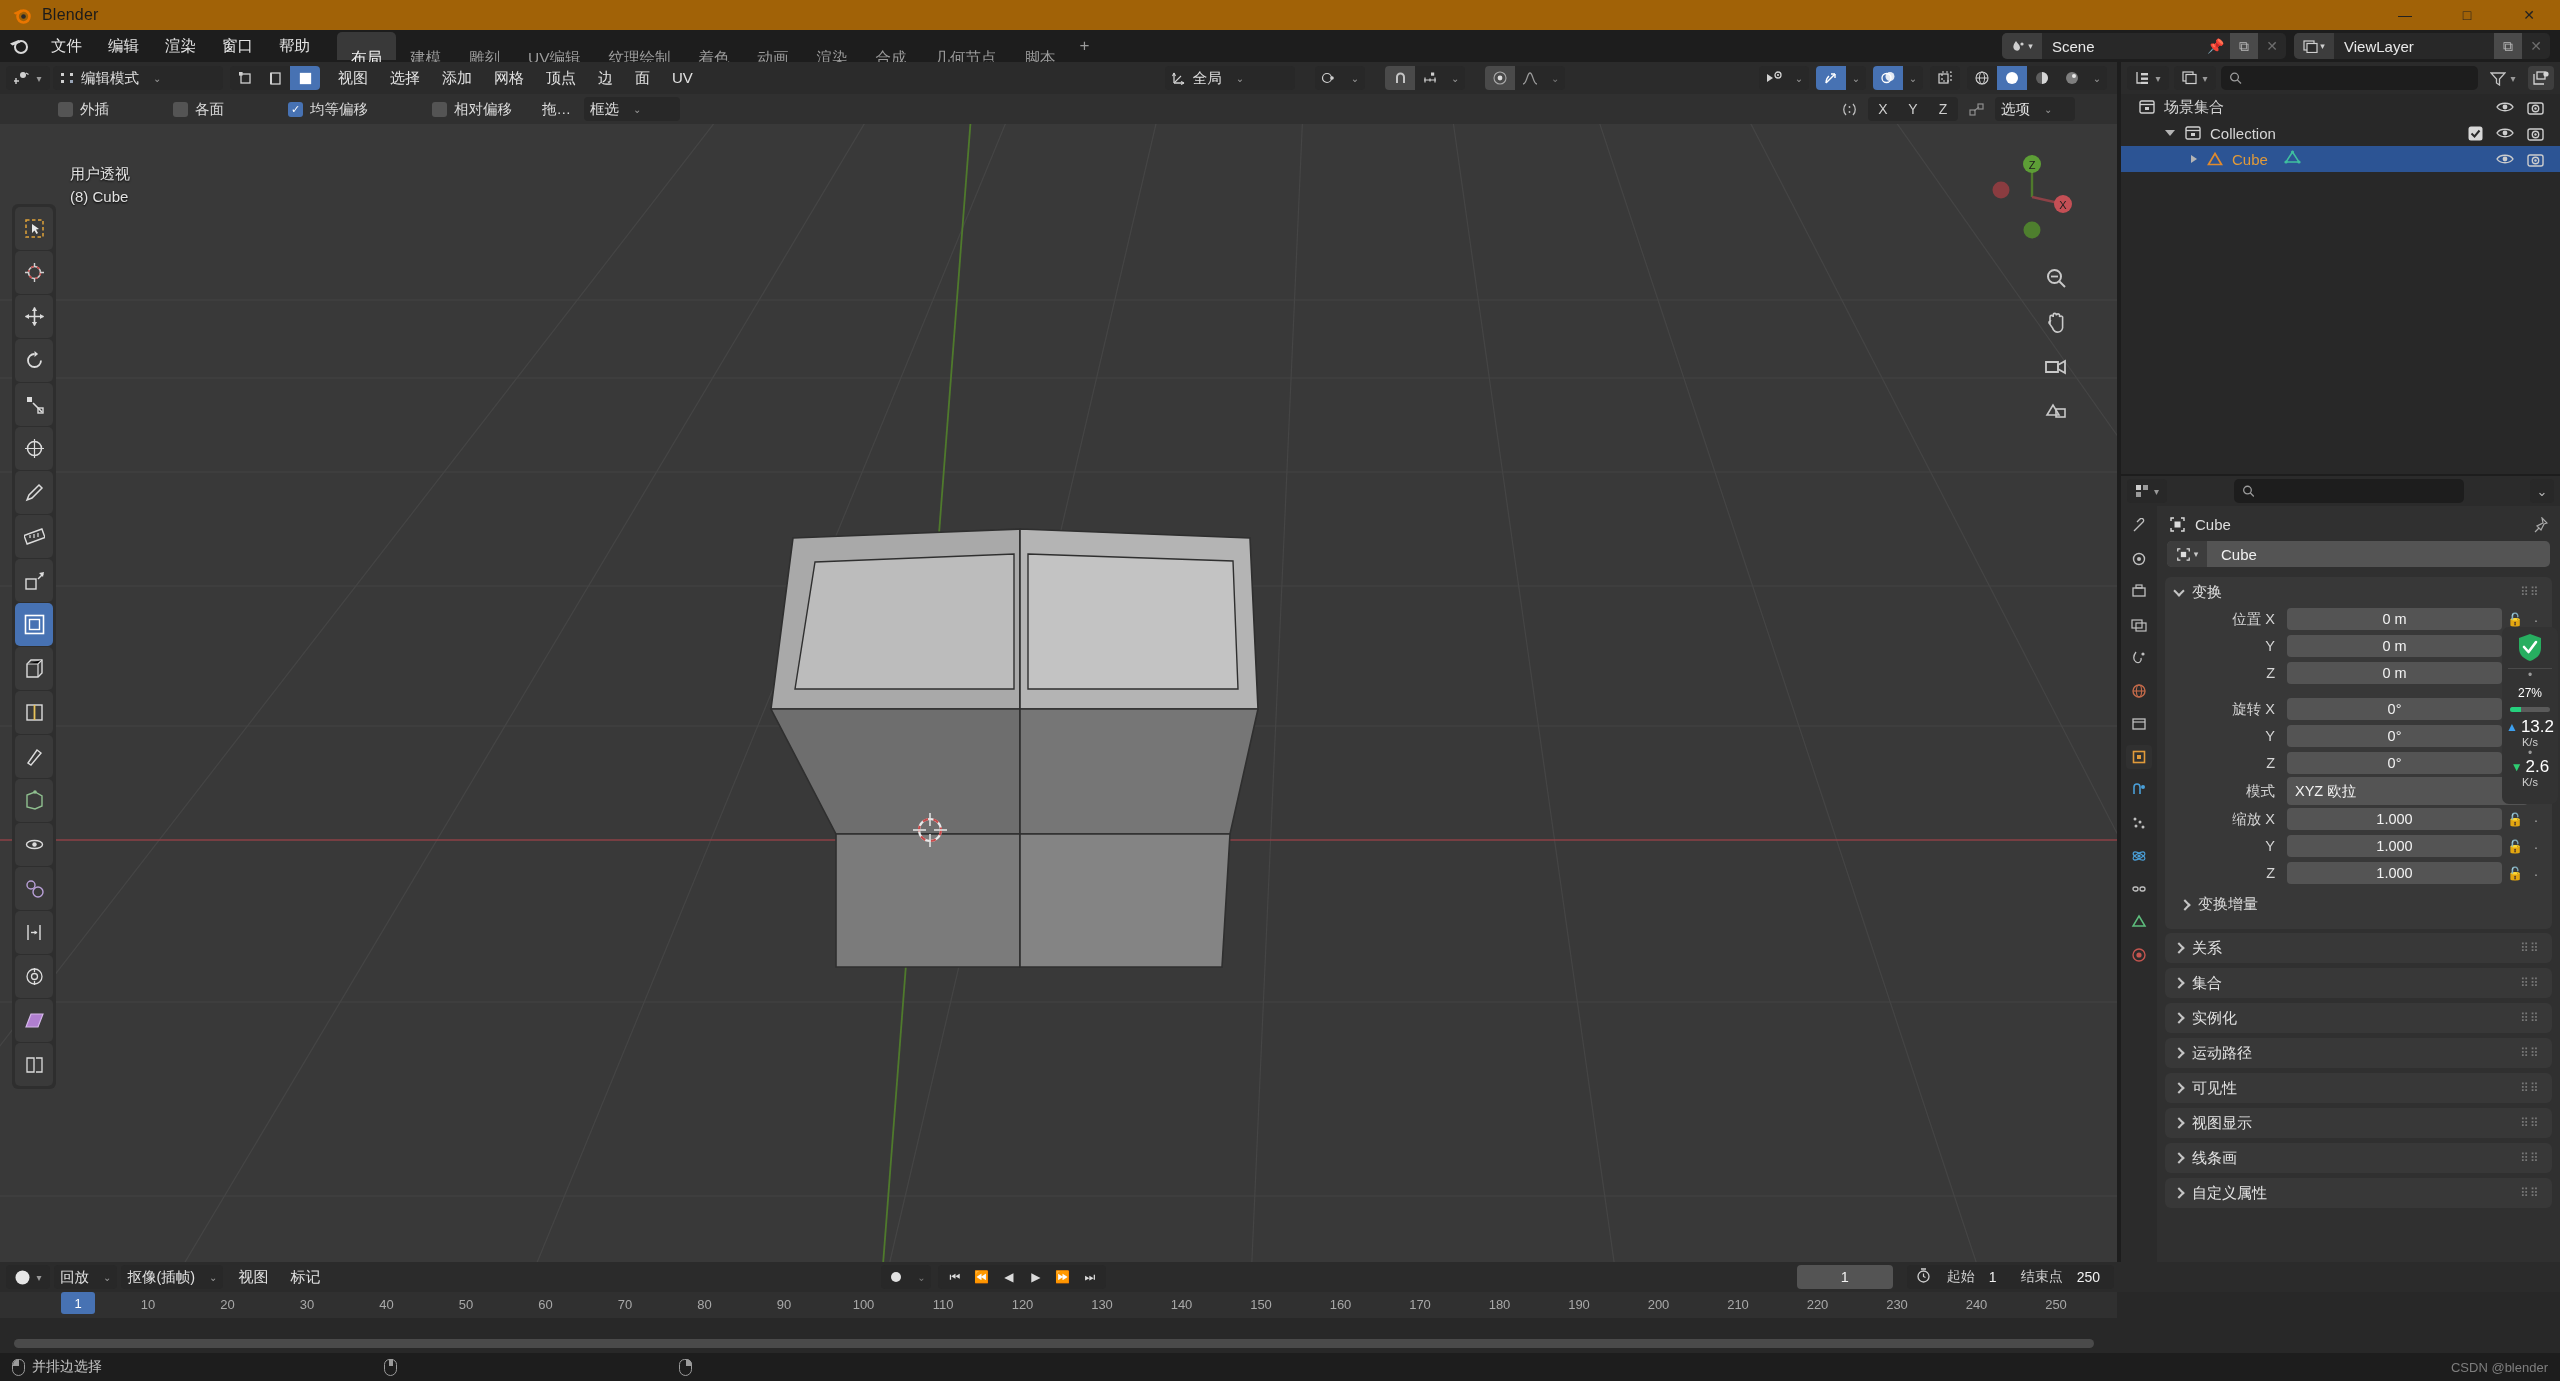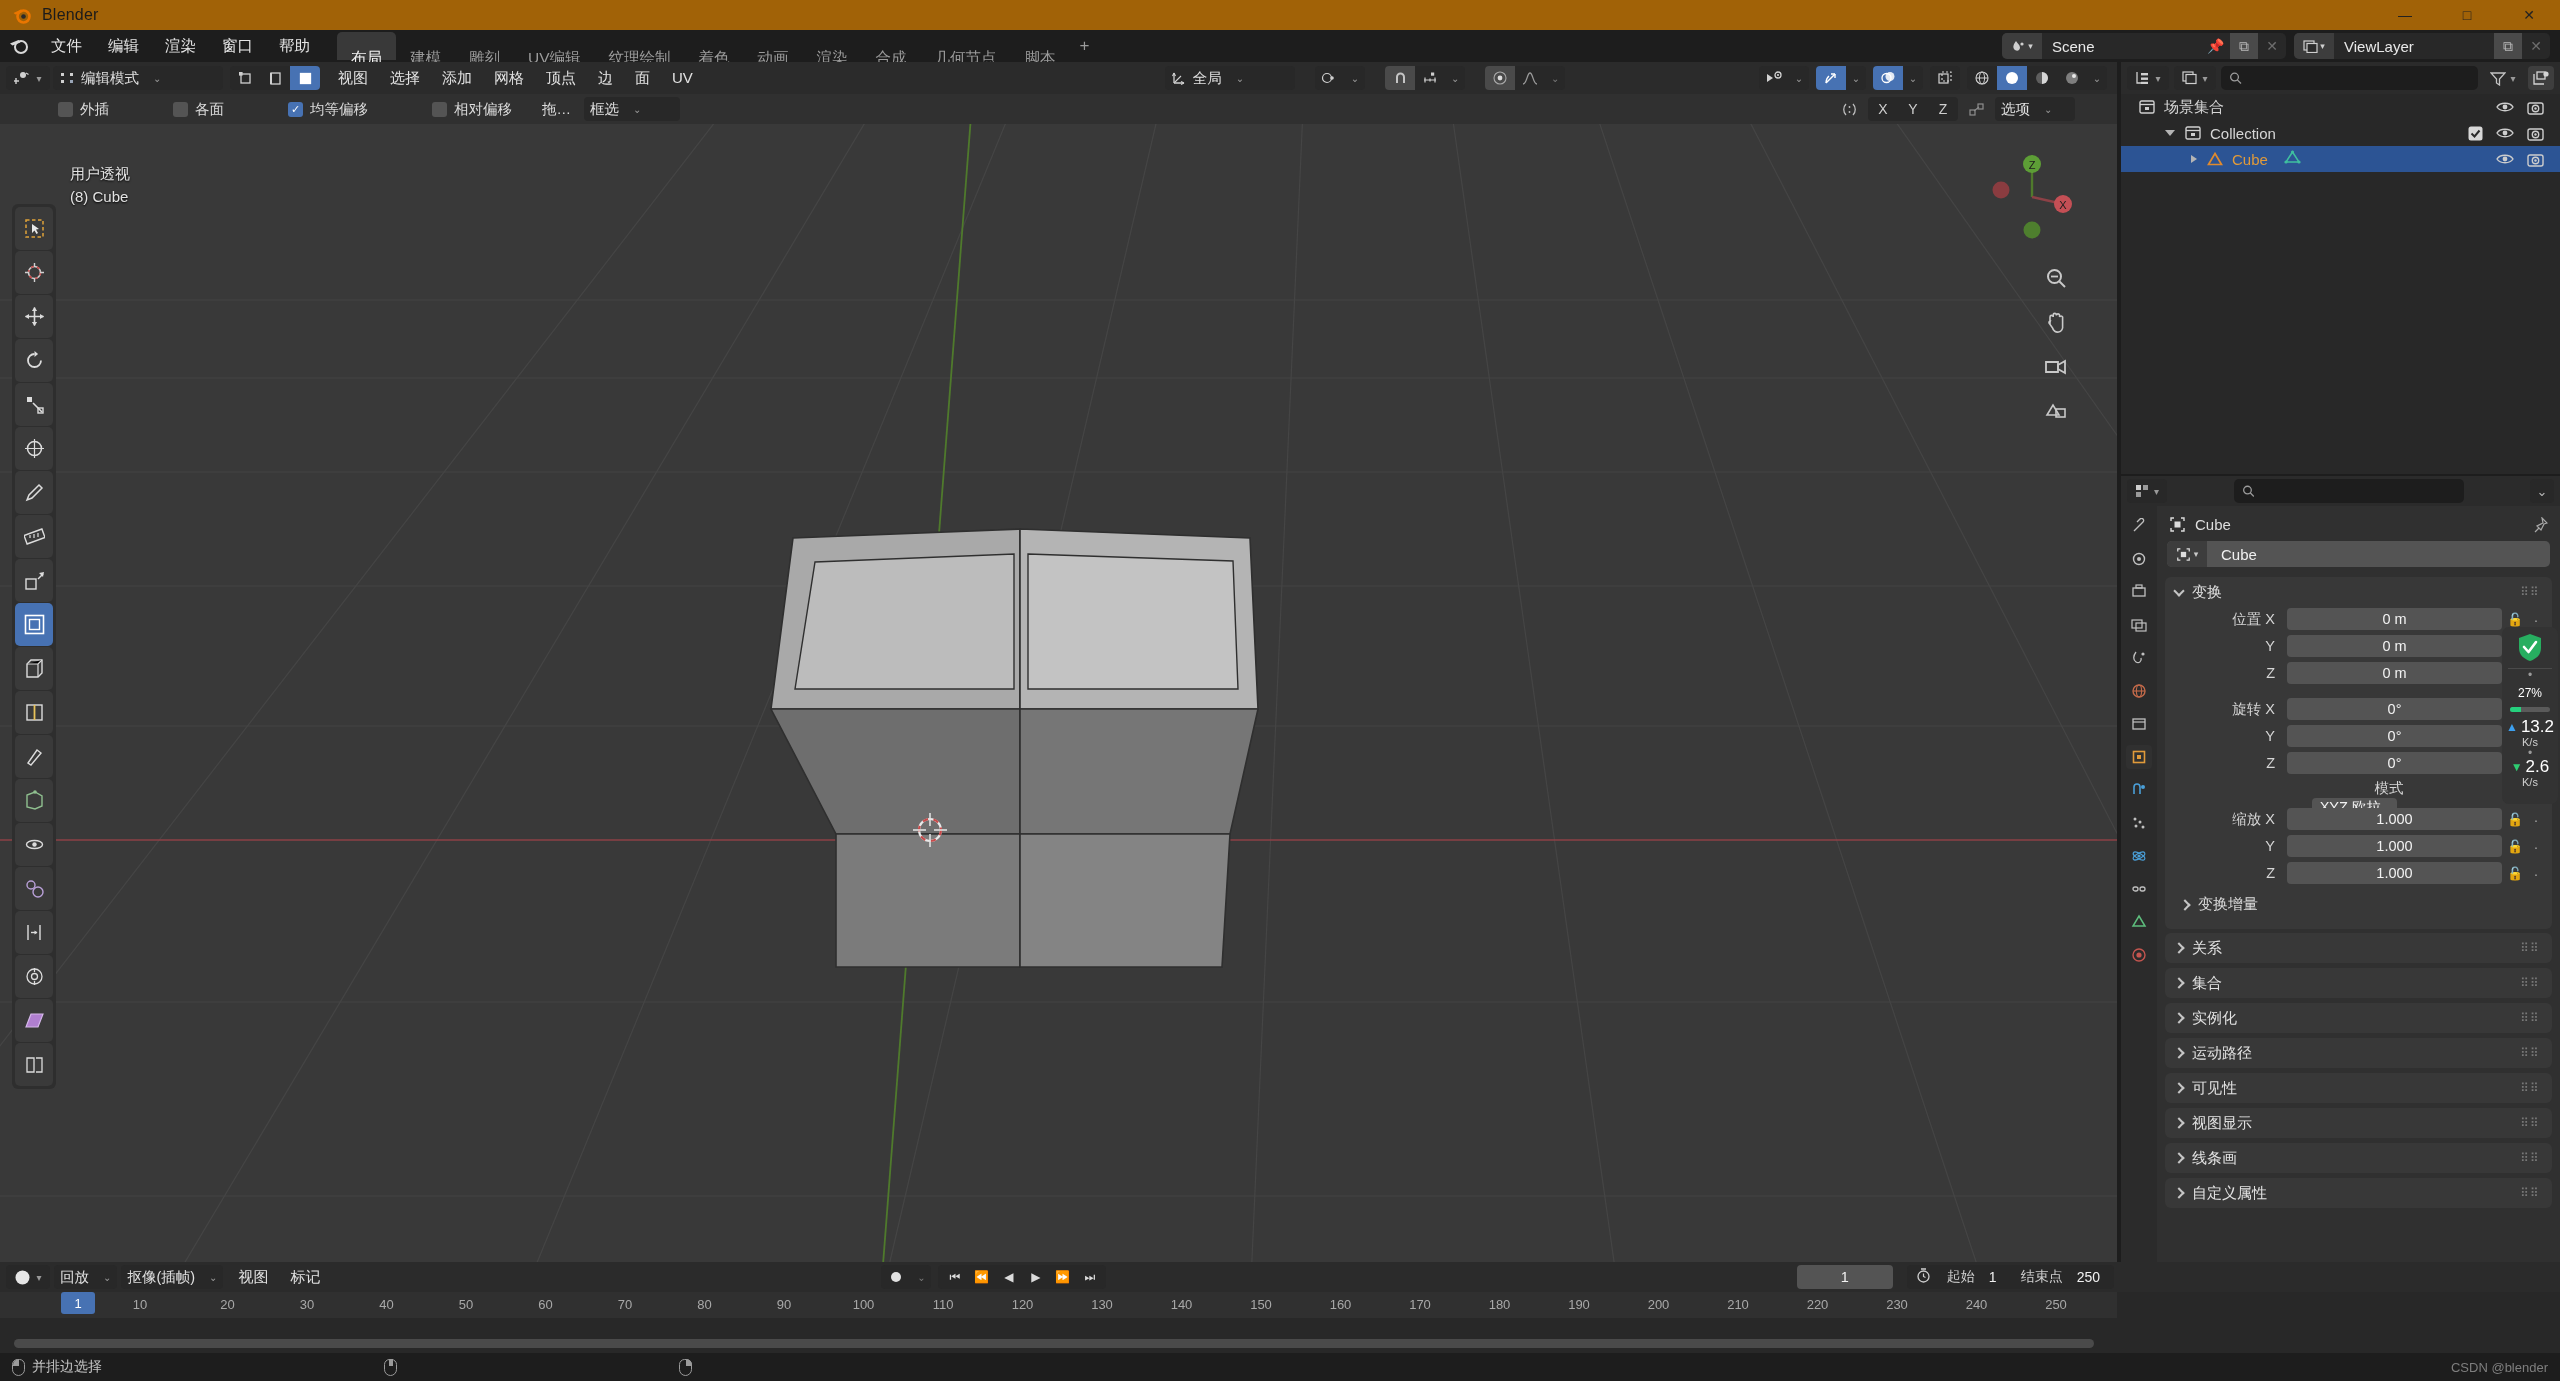--- a/index.html
+++ b/index.html
@@ -1024,21 +1024,21 @@
             <span class="pfield">0°</span>
             <span class="plock">🔓</span>
             <span class="pdot">·</span>
           </div>
           <div class="prow">
             <span class="plabel">Z</span>
             <span class="pfield">0°</span>
             <span class="plock">🔓</span>
             <span class="pdot">·</span>
           </div>
-          <div class="prow" style="margin-top:4px;flex-direction:column;">
+          <div class="prow" style="margin-top:4px;">
             <span class="plabel">模式</span>
             <span class="pselect">
               <span>XYZ 欧拉</span>
               <span class="chev">⌄</span>
             </span>
             <span class="plock" style="width:0"></span>
             <span class="pdot">·</span>
           </div>
           <div class="prow" style="margin-top:4px;">
             <span class="plabel"><span>缩放</span> <span>X</span></span>
@@ -1210,21 +1210,21 @@
           <span class="lbl">起始</span>
           <span class="val">1</span>
           <span class="lbl">结束点</span>
           <span class="val">250</span>
         </div>
       </div>
     </div>
 
     <div class="tl-ruler">
       <div id="tl-ticks">
-          <span class="tl-tick" style="left: 140px;">10</span>
+          <span class="tl-tick" style="left: 148px;">10</span>
           <span class="tl-tick" style="left: 227.5px;">20</span>
           <span class="tl-tick" style="left: 307px;">30</span>
           <span class="tl-tick" style="left: 386.5px;">40</span>
           <span class="tl-tick" style="left: 466px;">50</span>
           <span class="tl-tick" style="left: 545.5px;">60</span>
           <span class="tl-tick" style="left: 625px;">70</span>
           <span class="tl-tick" style="left: 704.5px;">80</span>
           <span class="tl-tick" style="left: 784px;">90</span>
           <span class="tl-tick" style="left: 863.5px;">100</span>
           <span class="tl-tick" style="left: 943px;">110</span>

